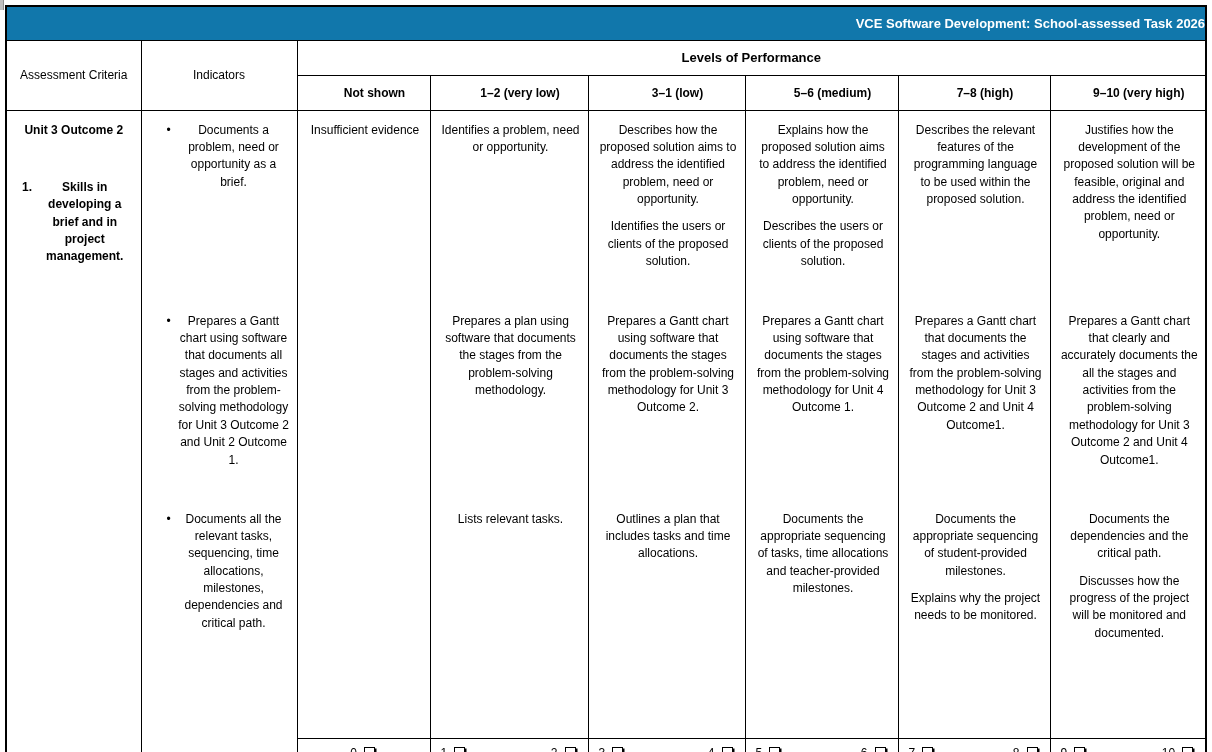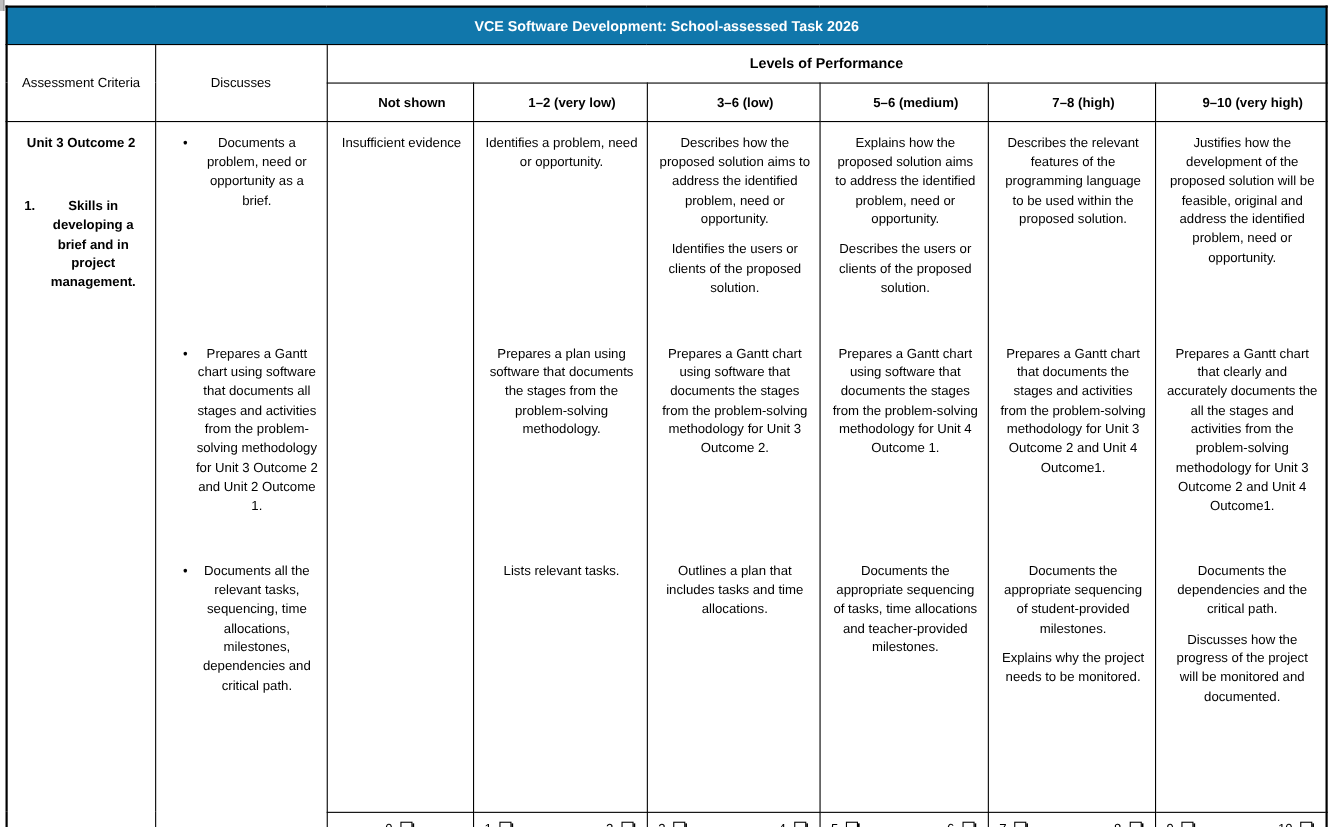--- a/index.html
+++ b/index.html
@@ -26,21 +26,21 @@
     border:2px solid var(--border,#000);
   }
   td,th{
     border:1px solid var(--border,#000);
     padding:0;vertical-align:top;font-weight:normal;text-align:center;
   }
   
   .title-cell{
     background:var(--header-bg,#1177AB);
     color:var(--header-text,#fff);
-    height:34px;text-align:center;vertical-align:middle;
+    height:34px;text-align:right;vertical-align:middle;
     font-weight:bold;font-size:13px;
   }
   
   .th-criteria,.th-indicators{
     text-align:center;vertical-align:middle;font-weight:normal;font-size:12px;
     line-height:1.5;
   }
   .th-levels{
     height:35px;text-align:center;vertical-align:middle;
     font-weight:bold;font-size:13px;
@@ -100,28 +100,28 @@
 
   <tbody>
       <tr>
     <td class="title-cell" colspan="8">
       <span>VCE Software Development: School-assessed Task 2026</span>
     </td>
   </tr>
 
   <tr>
     <th class="th-criteria" rowspan="2">Assessment Criteria</th>
-    <th class="th-indicators" rowspan="2">Discusses</th>
+    <th class="th-indicators" rowspan="2">Indicators</th>
     <th class="th-levels" colspan="6">Levels of Performance</th>
   </tr>
 
   <tr>
     <th class="th-level-label">Not shown</th>
     <th class="th-level-label">1–2 (very low)</th>
-    <th class="th-level-label">3–6 (low)</th>
+    <th class="th-level-label">3–1 (low)</th>
     <th class="th-level-label">5–6 (medium)</th>
     <th class="th-level-label">7–8 (high)</th>
     <th class="th-level-label">9–10 (very high)</th>
   </tr>
 
   <tr>
     <td rowspan="2">
       <div class="cell-inner-tall criteria-pad">
         <div class="criteria-outcome">Unit 3 Outcome 2</div>
         <div class="criteria-item">

